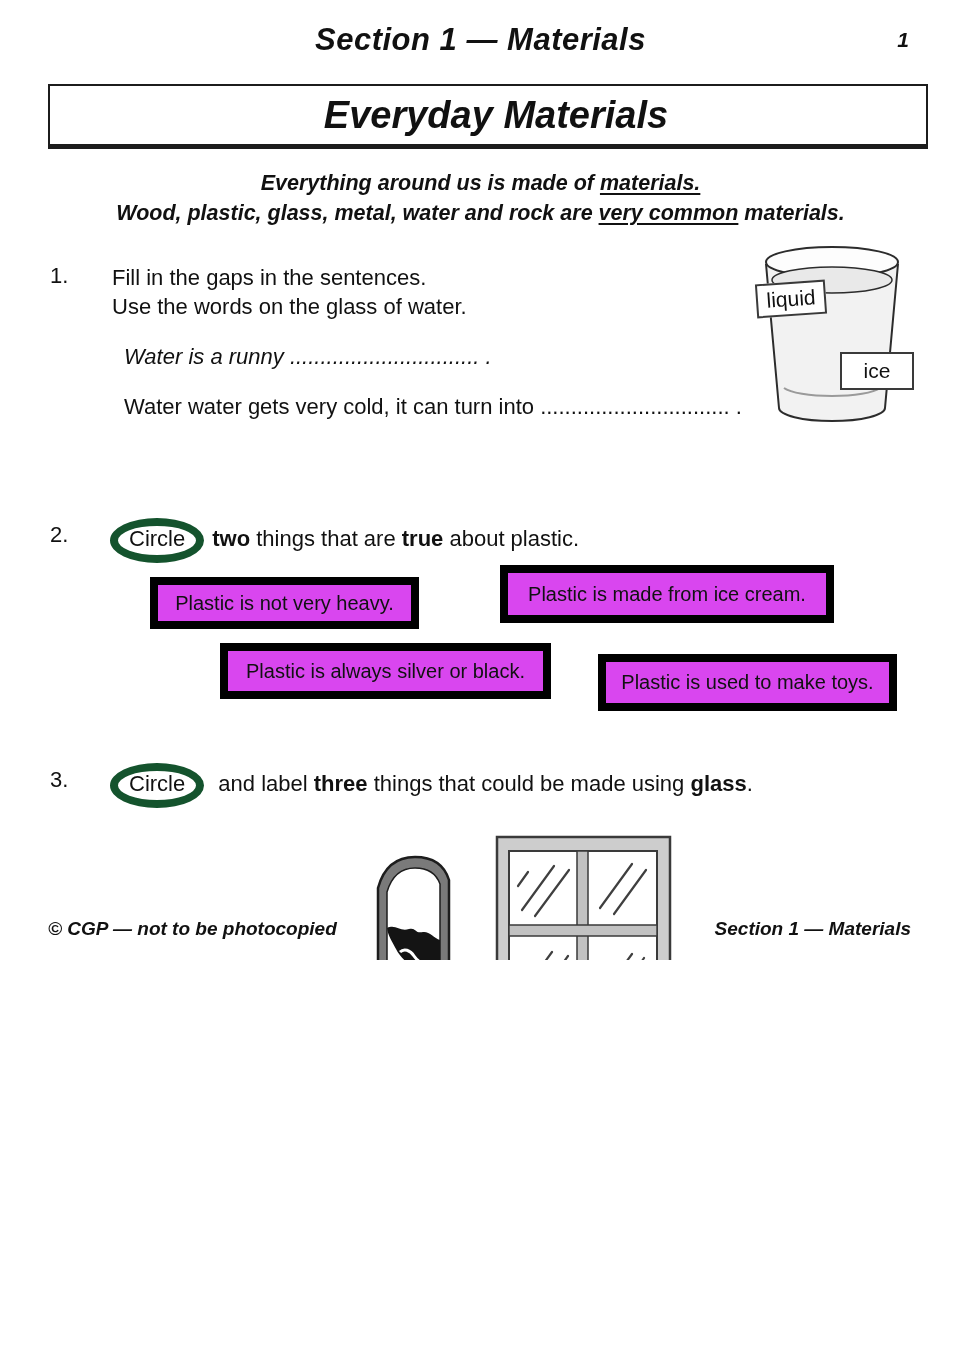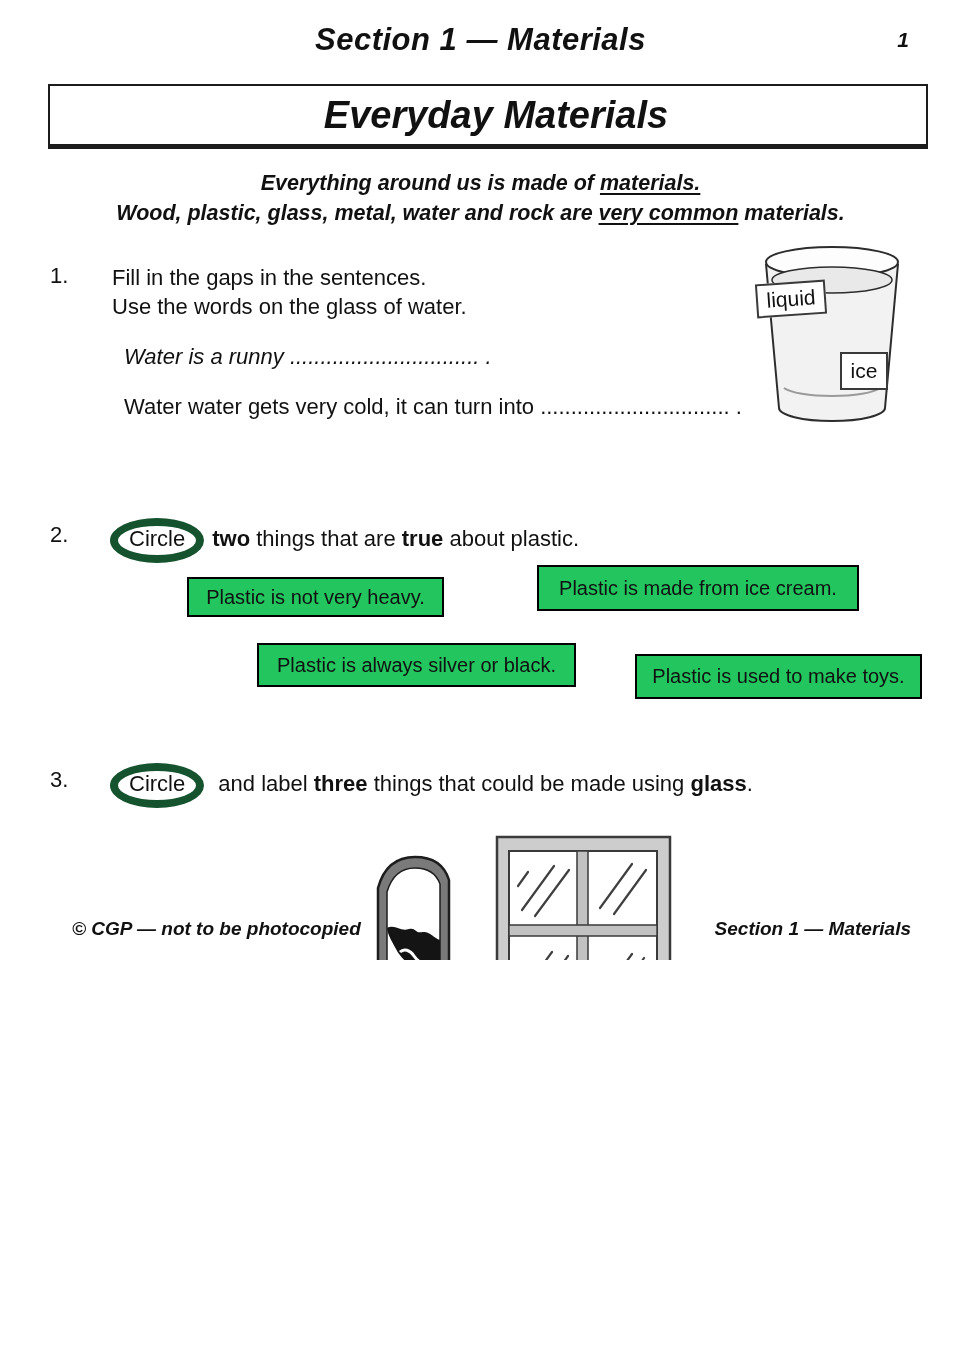--- a/index.html
+++ b/index.html
@@ -24,32 +24,32 @@
   .q-sentence { position:absolute; left:124px; font-size:22px; white-space:nowrap; }
   .bld { font-weight:bold; }
 
   .circle-word { display:inline-block; border:8px solid #14532d; border-radius:50%;
     padding:1px 11px 4px; margin-right:8px; font-size:22px; line-height:24px; }
 
   .glass-fig { position:absolute; left:754px; top:236px; width:158px; height:200px; }
   .glass-label { position:absolute; background:#fff; border:2px solid #3a3a3a;
     font-size:21px; text-align:center; }
   .label-liquid { left:2px; top:46px; width:66px; padding:3px 0; transform:rotate(-4deg); }
-  .label-ice { left:86px; top:116px; width:44px; padding:5px 0; }
-
-  .option-box { position:absolute; border:2px solid #000000; background:#22c55e;
-    display:flex; align-items:center; justify-content:center; font-size:20px;margin-left:37px; }
+  .label-ice { left:86px; top:116px; width:44px; padding:5px 13px; }
+
+  .option-box { position:absolute; border:8px solid #000000; background:#d946ef;
+    display:flex; align-items:center; justify-content:center; font-size:20px; }
   .opt1 { left:150px; top:577px; width:253px; height:36px; }
   .opt2 { left:500px; top:565px; width:318px; height:42px; }
   .opt3 { left:220px; top:643px; width:315px; height:40px; }
   .opt4 { left:598px; top:654px; width:283px; height:41px;text-align:right; }
 
   .illustration { position:absolute; left:288px; top:828px; width:444px; height:474px; }
 
-  .footer-left { position:absolute; left:48px; bottom:20px; font-style:italic; font-weight:bold; font-size:19px;margin-left:24px; }
+  .footer-left { position:absolute; left:48px; bottom:20px; font-style:italic; font-weight:bold; font-size:19px; }
   .footer-right { position:absolute; right:50px; bottom:20px; font-style:italic; font-weight:bold; font-size:19px; }
 </style>
 </head>
 <body>
 
 <div class="page">
 
   <div class="section-title">Section 1 — Materials</div>
   <div class="page-number">1</div>
 

